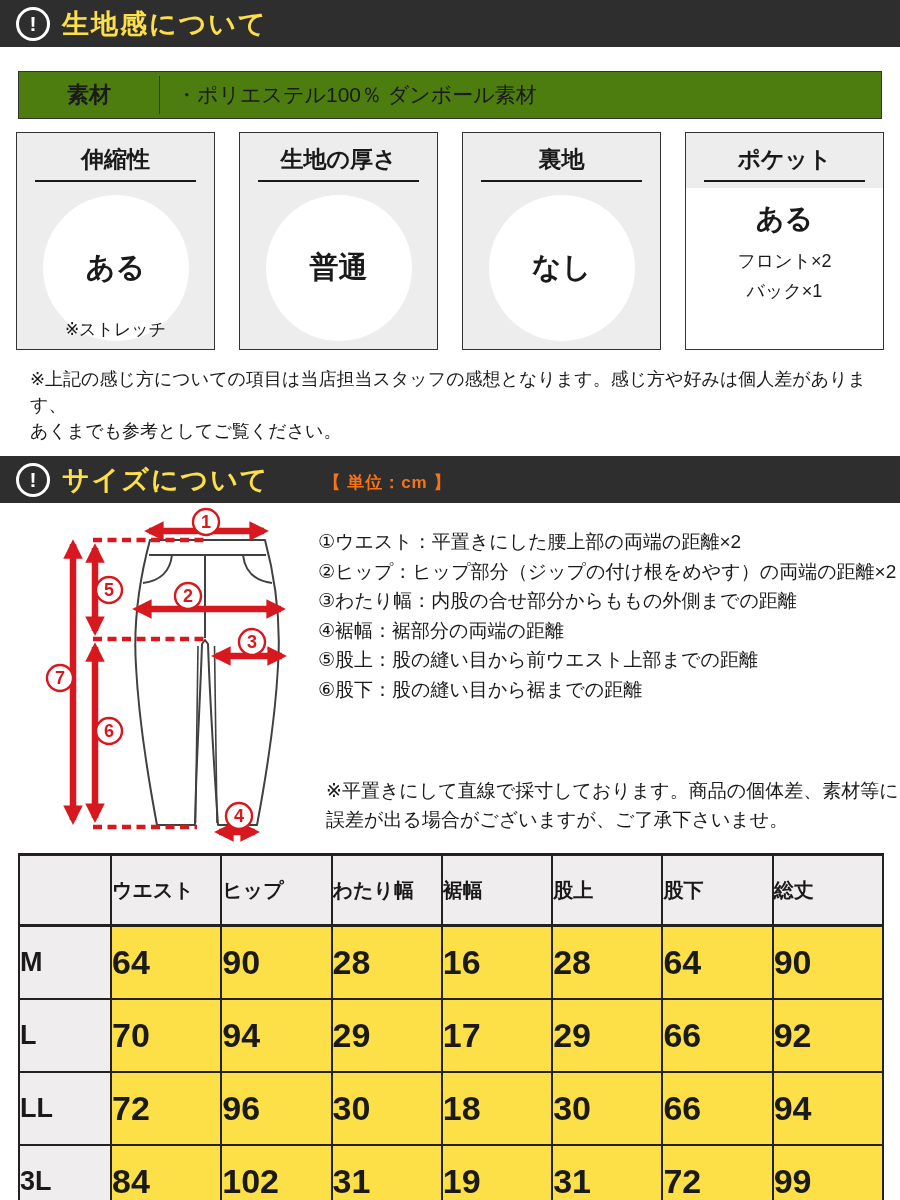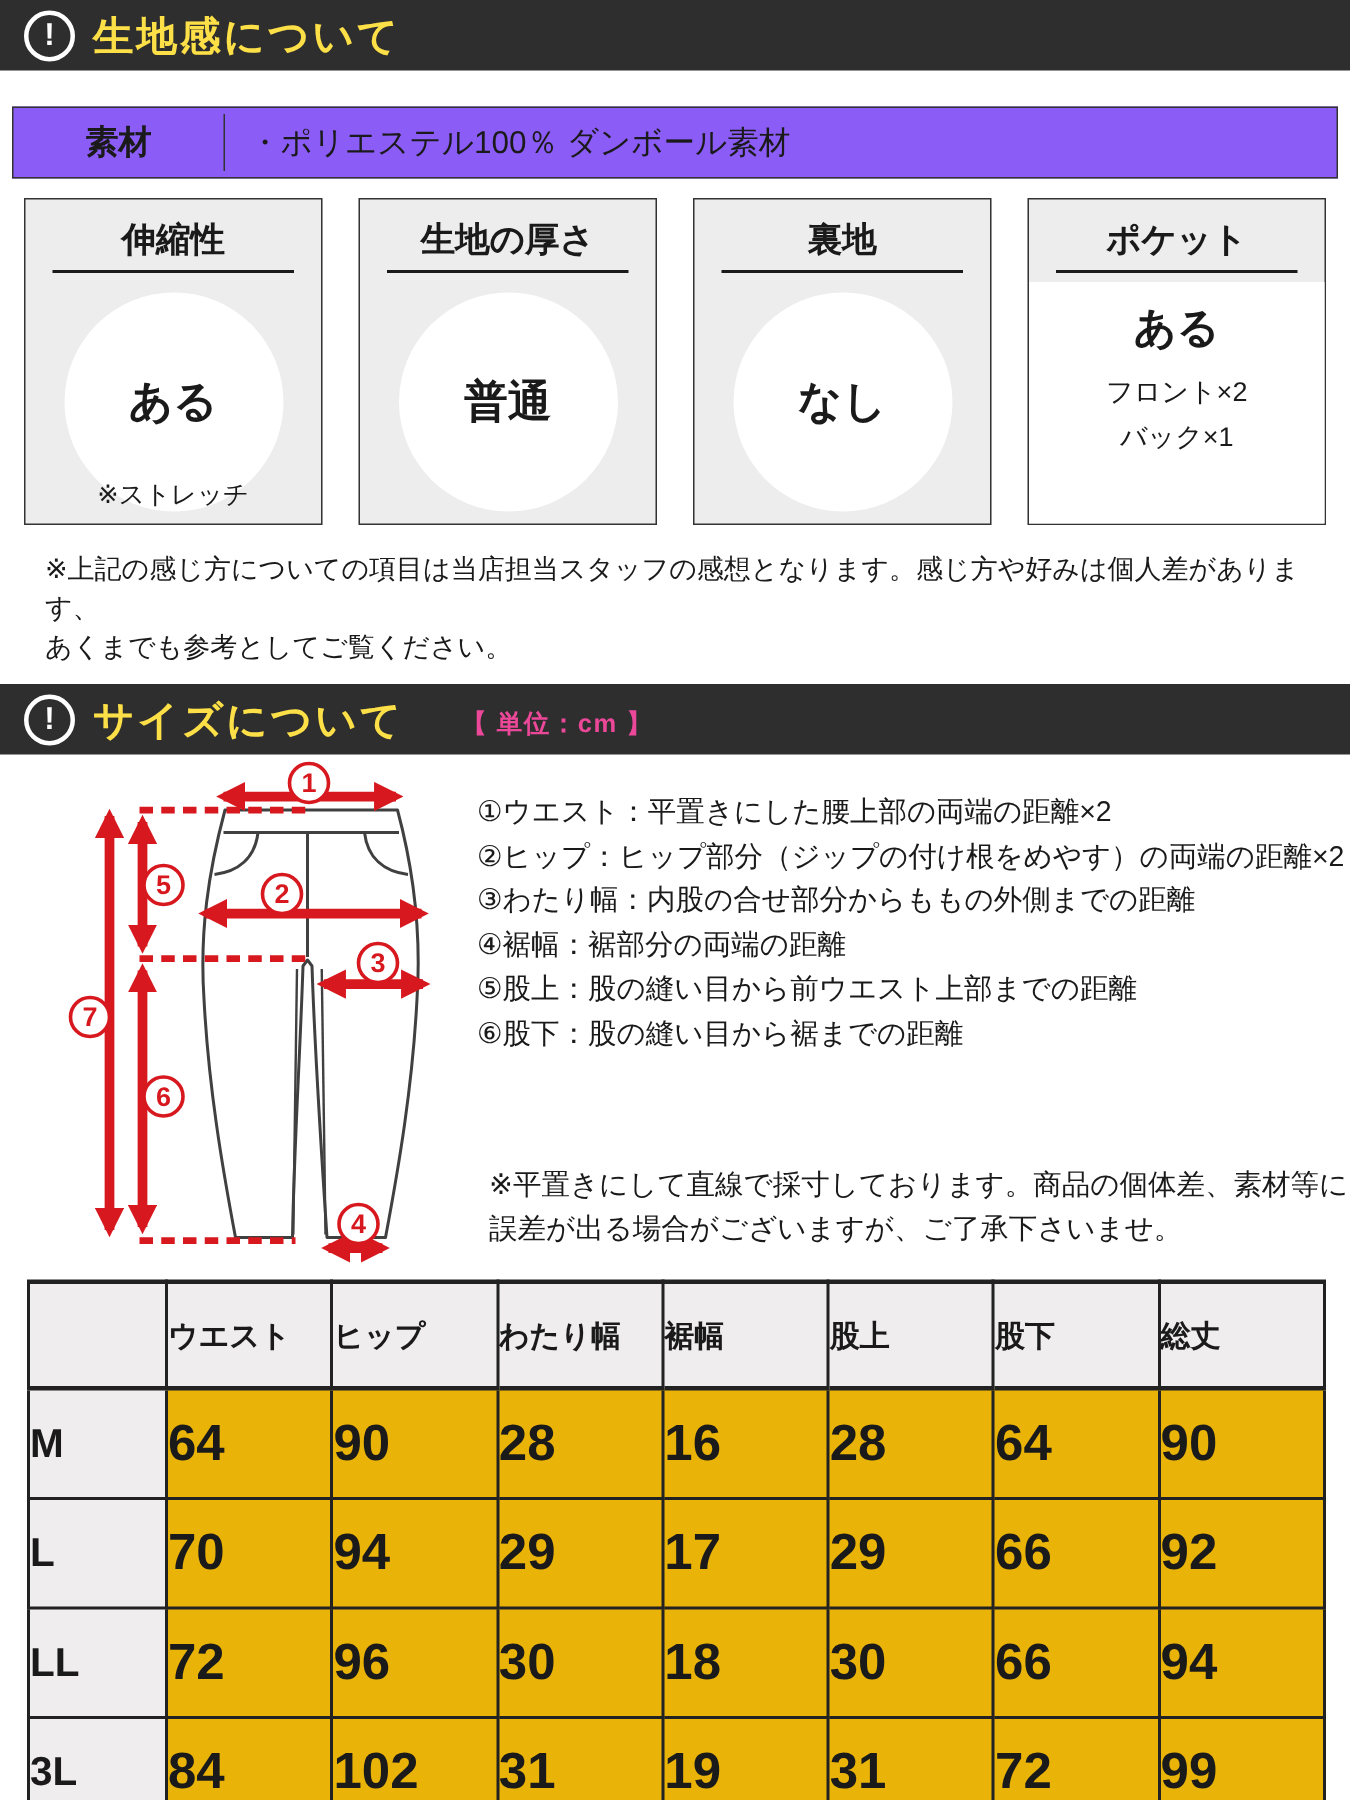--- a/index.html
+++ b/index.html
@@ -6,24 +6,24 @@
   body{
     width:900px;height:1200px;background:#fff;
     font-family:"Liberation Sans","DejaVu Sans",sans-serif;
     color:#1a1a1a;
   }
   
   .section-header{height:47px;background:#2e2e2e;display:flex;align-items:center;padding:0 16px;gap:12px;}
   .alert-icon{width:28px;height:28px;border:3px solid #fff;border-radius:50%;color:#fff;
     font-size:21px;font-weight:bold;display:flex;align-items:center;justify-content:center;flex:0 0 auto;}
   .section-title{color:#fde047;font-size:27px;font-weight:bold;letter-spacing:2px;}
-  .unit{color:#ec4899;font-size:17px;font-weight:bold;margin-left:26px;margin-top:5px;letter-spacing:1px;}
-
-  
-  .material-row{margin:24px 8px 0;height:46px;border:1px solid #333;background:#8b5cf6;display:flex;align-items:center;}
+  .unit{color:#f97316;font-size:17px;font-weight:bold;margin-left:42px;margin-top:5px;letter-spacing:1px;}
+
+  
+  .material-row{margin:24px 18px 0;height:46px;border:1px solid #333;background:#4d7c0f;display:flex;align-items:center;}
   .material-label{width:140px;text-align:center;font-size:22px;font-weight:bold;}
   .material-divider{width:1px;height:38px;background:#333;}
   .material-value{font-size:21px;padding-left:16px;font-weight:500;}
 
   
   .attr-grid{margin:13px 16px 0;display:grid;grid-template-columns:repeat(4,1fr);gap:24px;border-radius:25px;}
   .attr-box{position:relative;height:216px;border:1px solid #333;background:#ededed;text-align:center;}
   .attr-title{font-size:23px;font-weight:bold;margin-top:11px;}
   .attr-underline{width:82%;margin:5px auto 0;border-bottom:2px solid #1a1a1a;height:0;}
   .attr-circle{width:146px;height:146px;background:#fff;border-radius:50%;margin:13px auto 0;
@@ -39,21 +39,21 @@
   .size-content{position:relative;height:342px;margin-top:8px;}
   svg.diagram{position:absolute;left:45px;top:0;overflow:visible;}
   .desc-list{position:absolute;left:318px;top:16px;font-size:19px;line-height:29.5px;font-weight:400;white-space:nowrap;}
   .size-note{position:absolute;left:326px;top:266px;font-size:19px;line-height:1.5;font-weight:500;white-space:nowrap;}
 
   
   table.size-table{border-collapse:collapse;margin:0 0 0 18px;width:866px;table-layout:fixed;
     border:2px solid #222;border-top:3px solid #222;}
   .size-table th,.size-table td{border:2px solid #222;text-align:left;padding:0;}
   .size-table thead th{height:68px;background:#efeded;font-size:20px;font-weight:bold;border-bottom:3px solid #222;}
-  .size-table tbody td{height:71px;font-size:34px;font-weight:bold;background:#eab308;}
+  .size-table tbody td{height:71px;font-size:34px;font-weight:bold;background:#fde047;}
   .size-table tbody th{height:71px;background:#efeded;font-size:27px;font-weight:bold;}
   .size-col{width:92px;}
 </style>
 </head>
 <body>
 
 <div class="section-header">
   <span class="alert-icon">!</span>
   <span class="section-title">生地感について</span>
 </div>

